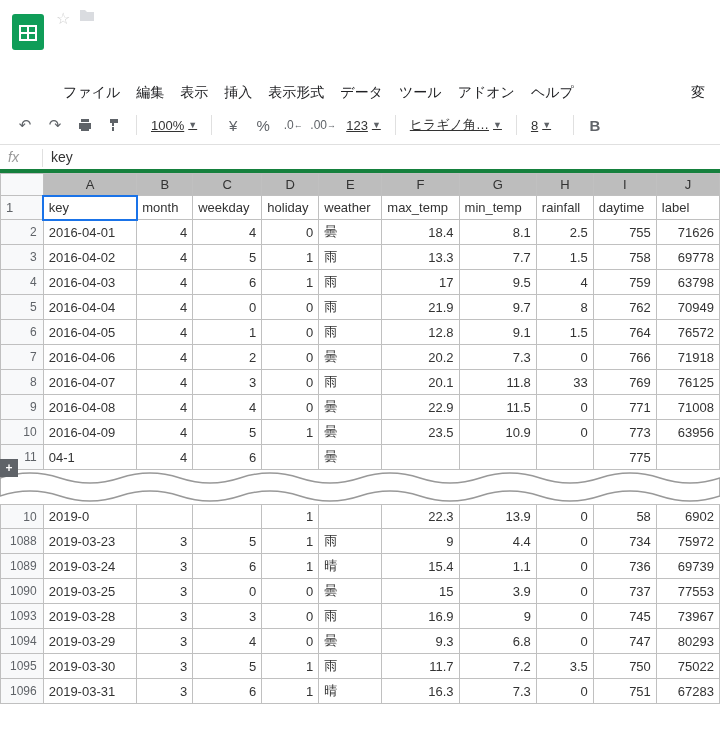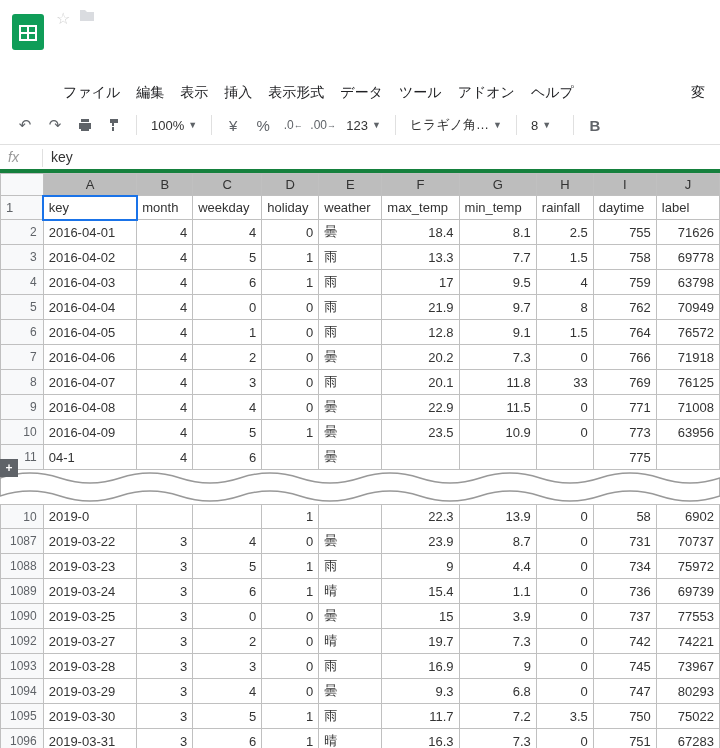--- a/index.html
+++ b/index.html
@@ -79,20 +79,21 @@
       margin: 0 4px;
     }
     .tb-dropdown {
       display: flex;
       align-items: center;
       gap: 4px;
       padding: 4px 6px;
       cursor: pointer;
       font-size: 13px;
       color: #333;
+      text-decoration: underline;
     }
     .tb-dropdown .arrow { font-size: 9px; color: #5f6368; }
     
     .formula-bar {
       display: flex;
       align-items: flex-start;
       border-bottom: 4px solid #15803d;
       padding: 4px 8px;
       height: 28px;
     }
@@ -497,33 +498,20 @@
           <td></td>
           <td>1</td>
           <td class="text-left"></td>
           <td>22.3</td>
           <td>13.9</td>
           <td>0</td>
           <td>58</td>
           <td>6902</td>
         </tr>
         <tr>
-          <td class="rownum">1087</td>
-          <td class="text-left">2019-03-22</td>
-          <td>3</td>
-          <td>4</td>
-          <td>0</td>
-          <td class="text-left">曇</td>
-          <td>23.9</td>
-          <td>8.7</td>
-          <td>0</td>
-          <td>731</td>
-          <td>70737</td>
-        </tr>
-        <tr>
           <td class="rownum">1088</td>
           <td class="text-left">2019-03-23</td>
           <td>3</td>
           <td>5</td>
           <td>1</td>
           <td class="text-left">雨</td>
           <td>9</td>
           <td>4.4</td>
           <td>0</td>
           <td>734</td>
@@ -547,33 +535,20 @@
           <td class="text-left">2019-03-25</td>
           <td>3</td>
           <td>0</td>
           <td>0</td>
           <td class="text-left">曇</td>
           <td>15</td>
           <td>3.9</td>
           <td>0</td>
           <td>737</td>
           <td>77553</td>
-        </tr>
-        <tr>
-          <td class="rownum">1092</td>
-          <td class="text-left">2019-03-27</td>
-          <td>3</td>
-          <td>2</td>
-          <td>0</td>
-          <td class="text-left">晴</td>
-          <td>19.7</td>
-          <td>7.3</td>
-          <td>0</td>
-          <td>742</td>
-          <td>74221</td>
         </tr>
         <tr>
           <td class="rownum">1093</td>
           <td class="text-left">2019-03-28</td>
           <td>3</td>
           <td>3</td>
           <td>0</td>
           <td class="text-left">雨</td>
           <td>16.9</td>
           <td>9</td>

